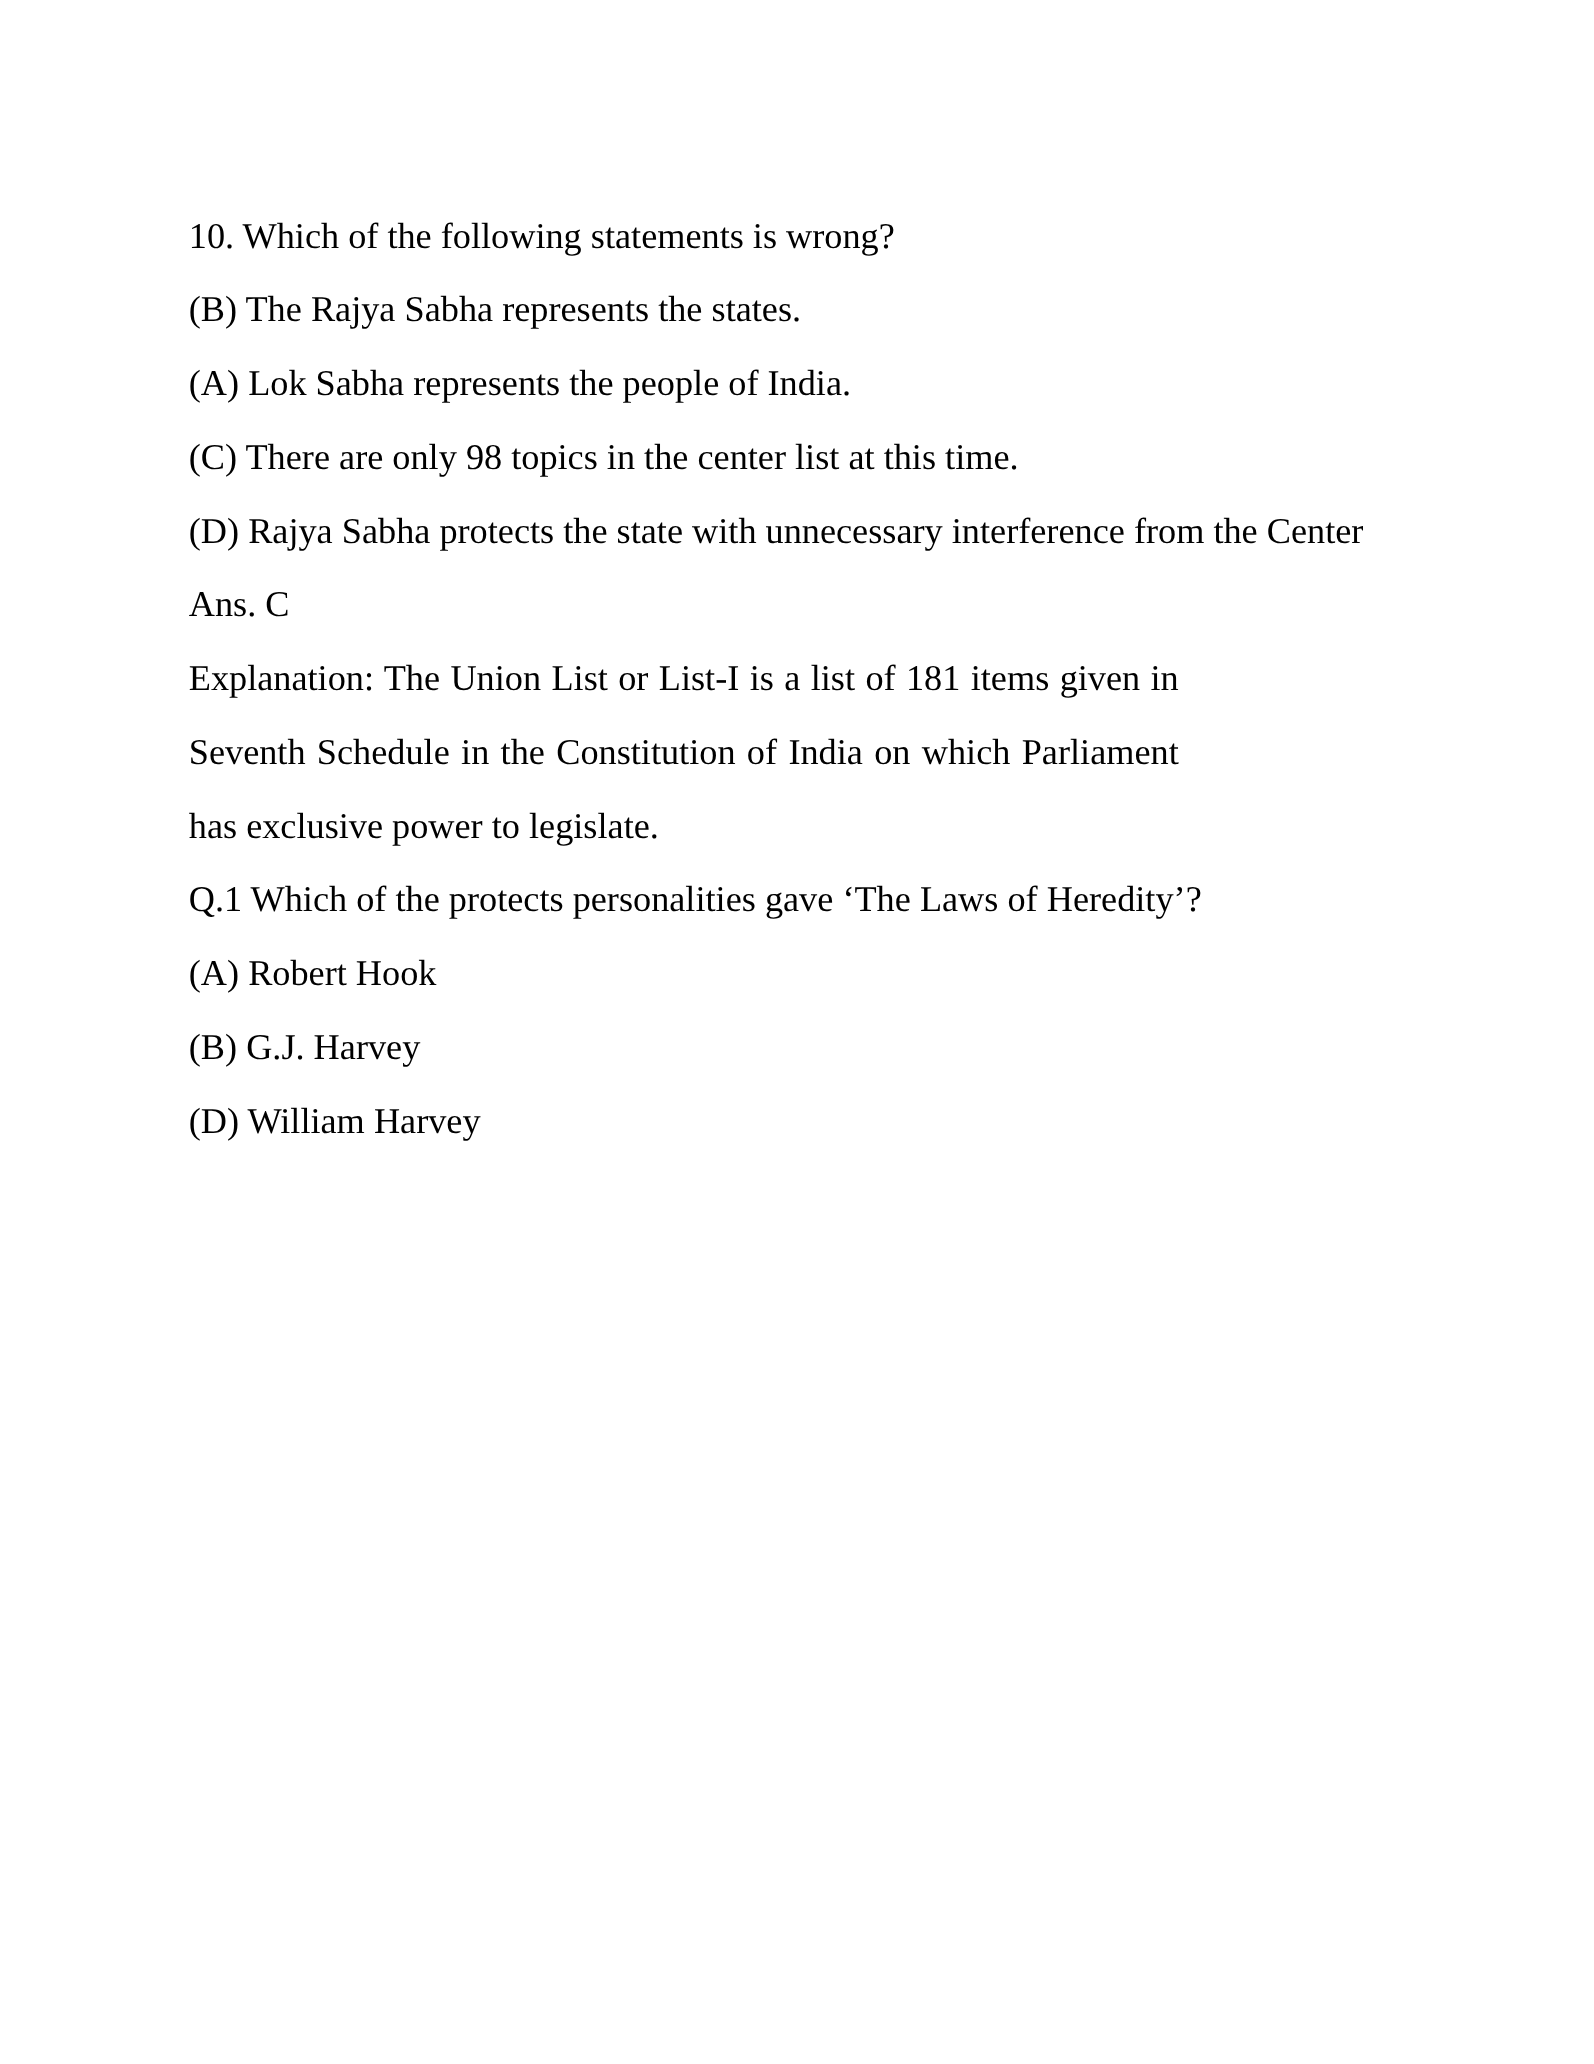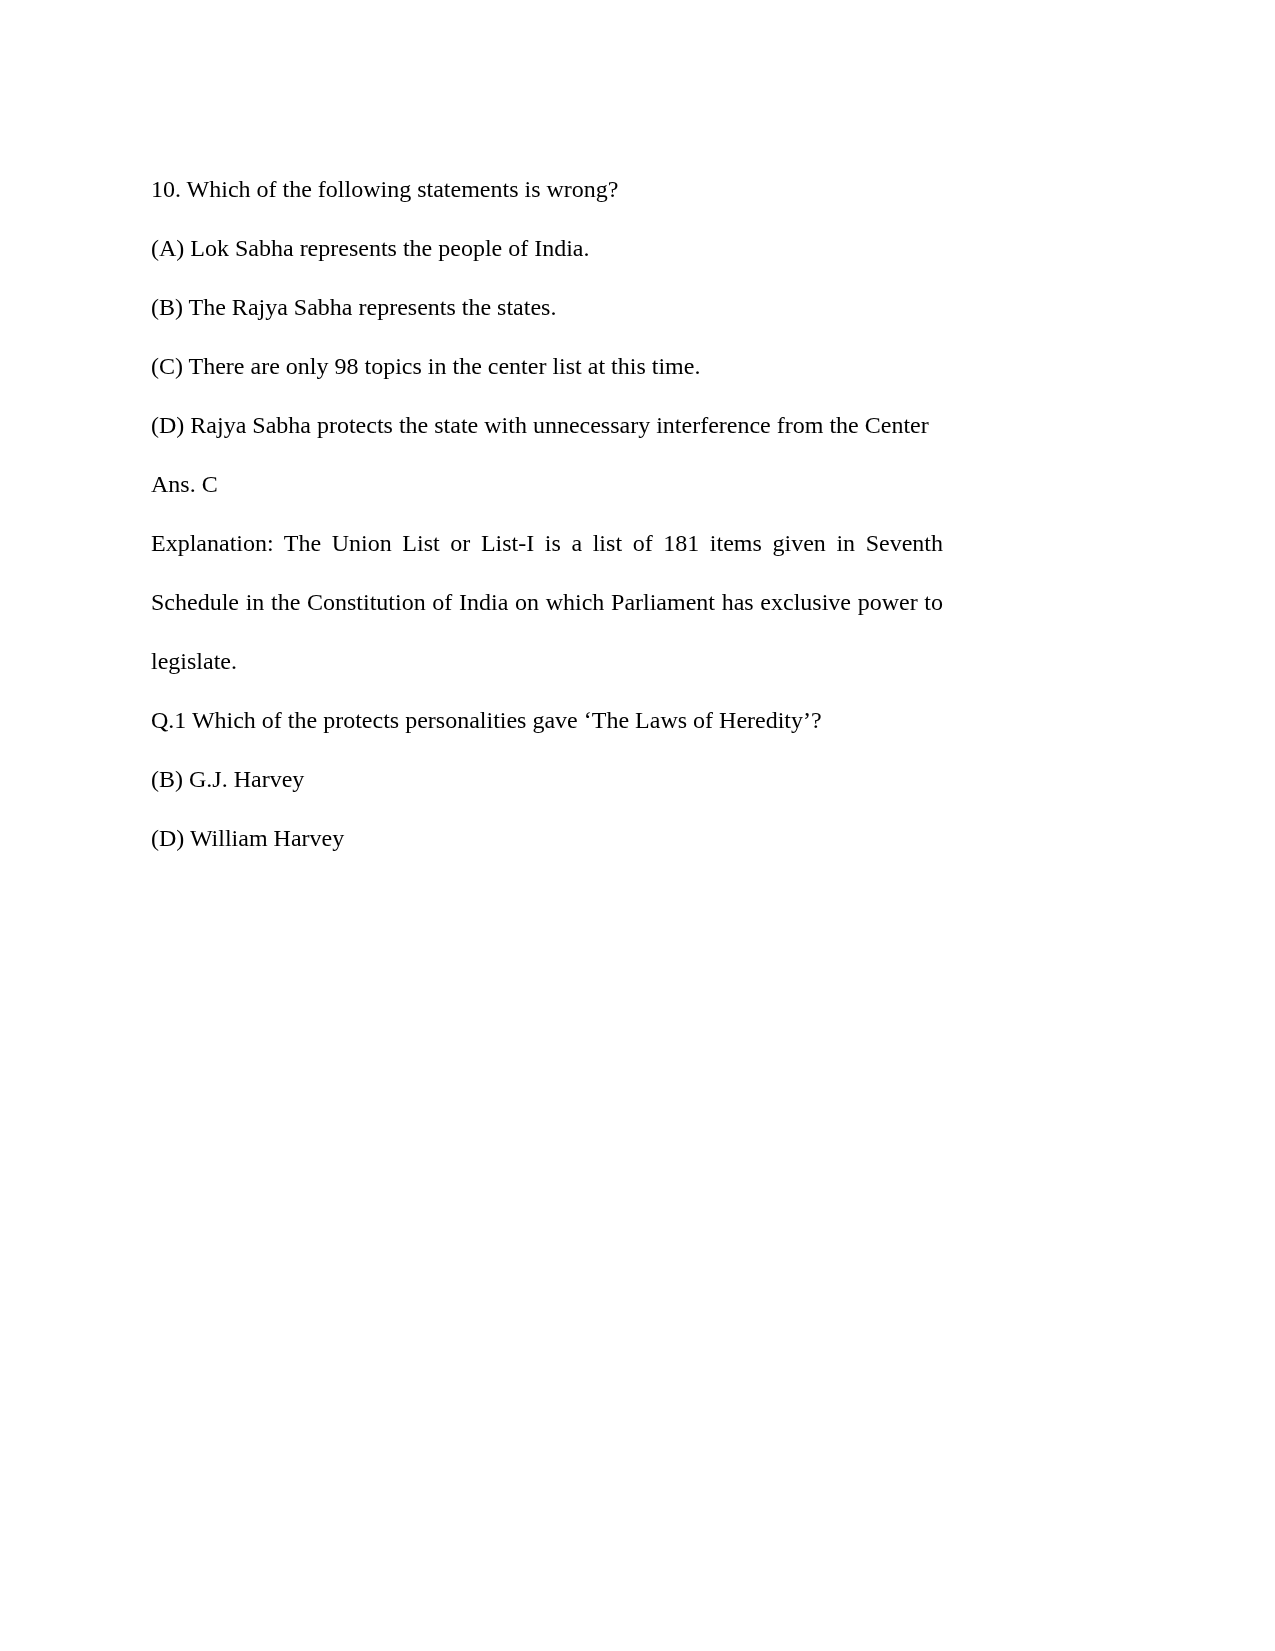--- a/index.html
+++ b/index.html
@@ -8,21 +8,21 @@
     background: #ffffff;
   }
   .page {
     position: relative;
     width: 1091px;
     height: 1651px;
     background: #ffffff;
     box-sizing: border-box;
     padding: 160px 148px 0 151px;
     font-family: "Liberation Serif", "DejaVu Serif", serif;
-    font-size: 24px;
+    font-size: 29px;
     line-height: 59px;
     color: #000000;
     overflow: hidden;
   }
   .page p {
     margin: 0;
     white-space: nowrap;
   }
   .page p.justify {
     white-space: normal;
@@ -35,22 +35,23 @@
   .mt30 { margin-top: 30px; }
   .mt31 { margin-top: 31px; }
   .mt35 { margin-top: 35px; }
   .mt37 { margin-top: 37px; }
 </style>
 </head>
 <body>
 
 <div class="page">
   <p>10. Which of the following statements is wrong?</p>
+  <p class="mt30">(B) The Rajya Sabha represents the states.</p>
   <p class="mt30">(A) Lok Sabha represents the people of India.</p>
-  <p class="mt30">(B) The Rajya Sabha represents the states.</p>
   <p class="mt30">(C) There are only 98 topics in the center list at this time.</p>
   <p class="mt30">(D) Rajya Sabha protects the state with unnecessary interference from the Center</p>
   <p class="mt35">Ans. C</p>
   <p class="mt37 justify">Explanation: The Union List or List-I is a list of 181 items given in Seventh Schedule in the Constitution of India on which Parliament has exclusive power to legislate.</p>
   <p class="mt31">Q.1 Which of the protects personalities gave ‘The Laws of Heredity’?</p>
+  <p class="mt21">(A) Robert Hook</p>
   <p class="mt17">(B) G.J. Harvey</p>
   <p class="mt18">(D) William Harvey</p>
 </div>
 
 </body></html>

